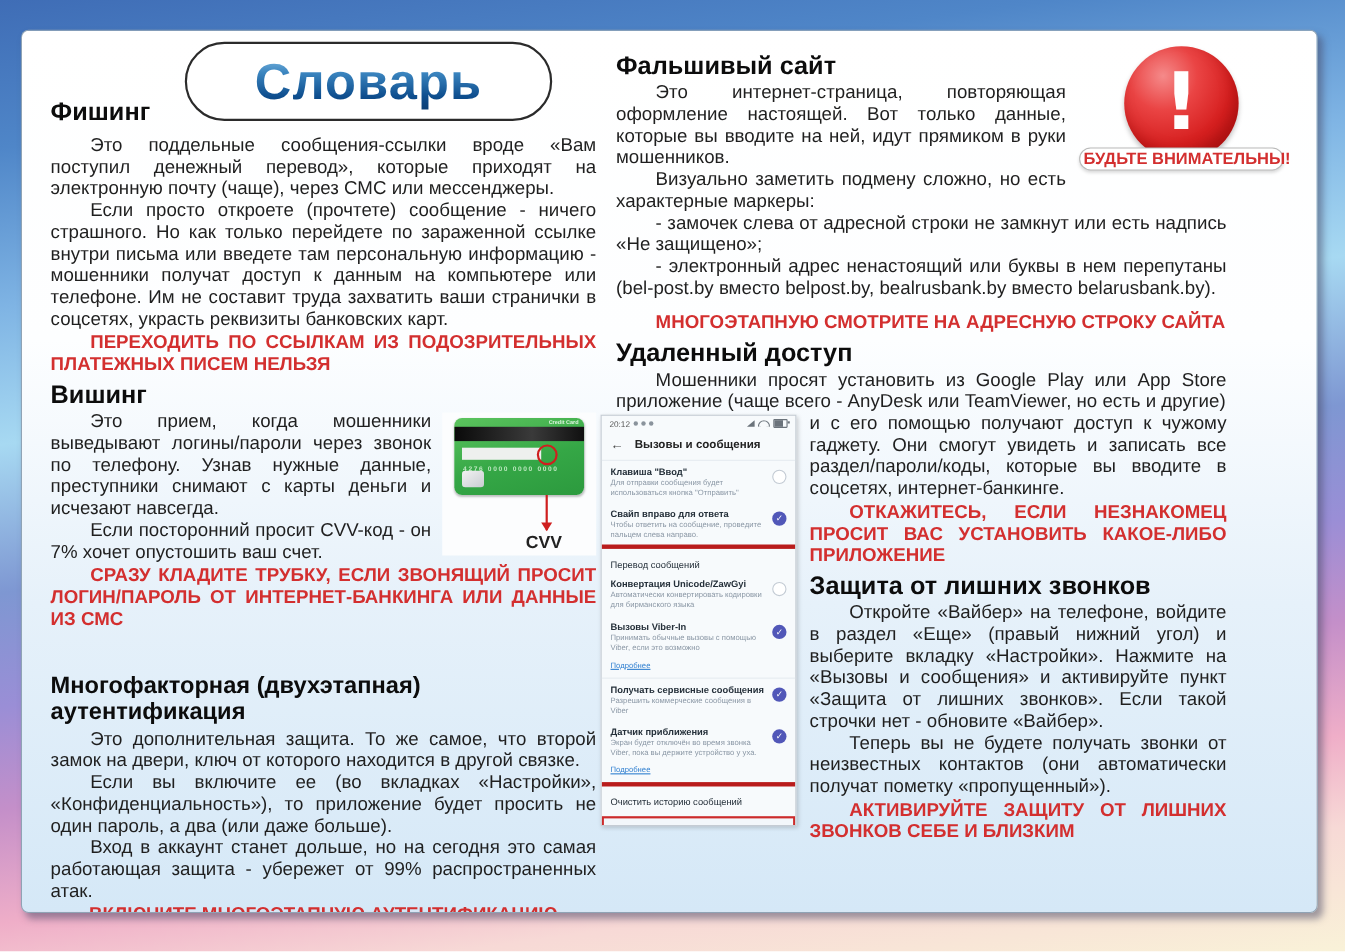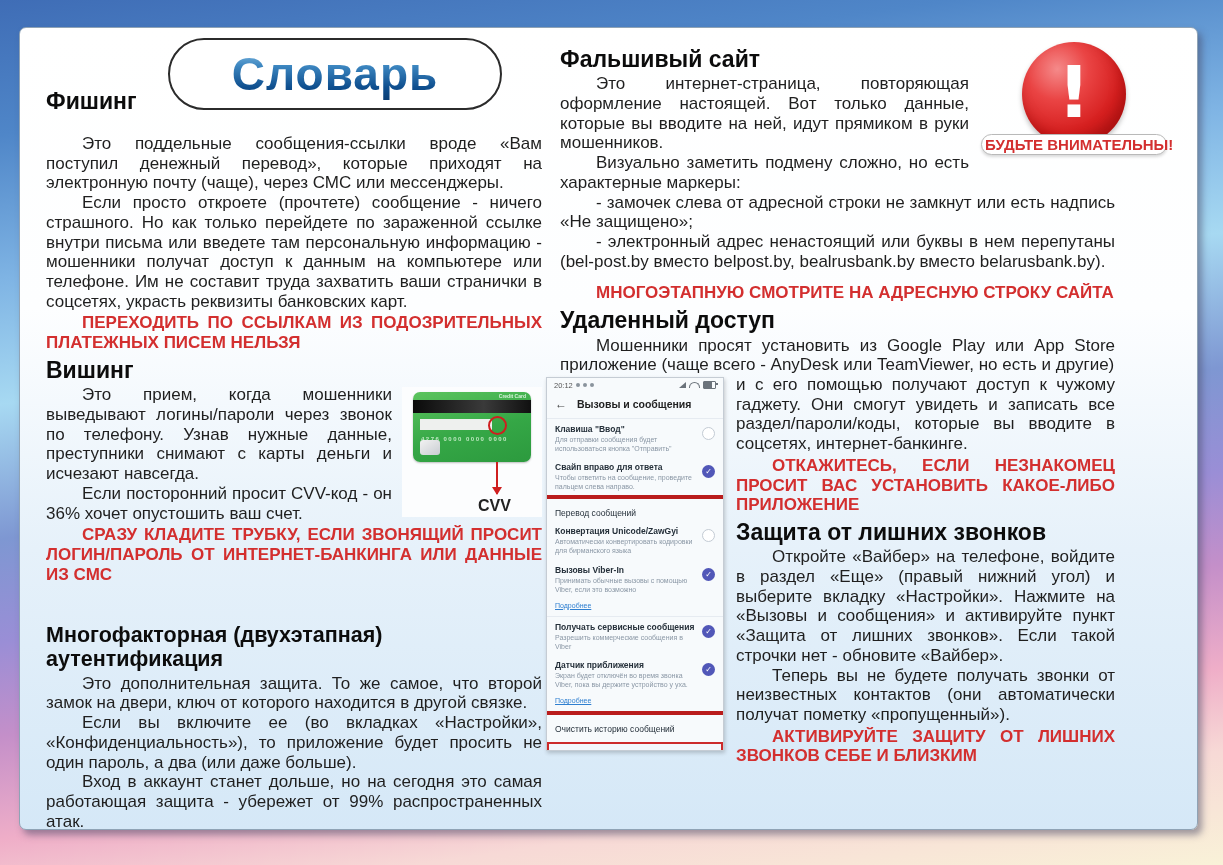--- a/index.html
+++ b/index.html
@@ -19,21 +19,21 @@
   .col-right{flex:1;padding-right:58px;}
   p{margin:0;text-indent:36px;text-align:justify;line-height:1.16;
     font-size:17px;color:#1f1f1f;}
   h2{font-size:23px;margin:5px 0 2px;color:#0c0c0c;line-height:1.1;}
   h2.mfa{font-size:21.5px;margin-top:40px;}
   .warn{color:#d32f2f;font-weight:bold;}
   .warn-par{margin:2px 0 4px;}
   .center{text-align:center;text-indent:0;}
 
   
-  .lc-header{position:relative;height:74px;margin-bottom:18px;}
+  .lc-header{position:relative;height:74px;margin-bottom:6px;}
   .title-pill{position:absolute;left:122px;top:-4px;width:330px;height:68px;
     background:#fff;border:2px solid #2b2b2b;border-radius:40px;
     display:flex;align-items:center;justify-content:center;}
   .title-text{font-size:46px;font-weight:bold;letter-spacing:1px;
     background:linear-gradient(180deg,#8ec4e8 0%,#3c86c0 35%,#0e4e8e 75%,#0a3c72 100%);
     -webkit-background-clip:text;background-clip:text;color:transparent;}
   .lc-header h2{position:absolute;left:0;bottom:2px;margin:0;}
 
   
   .card-fig{float:right;width:132px;margin:2px 0 2px 10px;background:#fcfdfe;
@@ -127,21 +127,21 @@
         <div class="sign"></div>
         <div class="cvvc"></div>
         <div class="cnum">4276 0000 0000 0000</div>
         <div class="chip"></div>
       </div>
       <div class="arrow"></div>
       <div class="cvv-label">CVV</div>
     </div>
 
     <p>Это прием, когда мошенники выведывают логины/пароли через звонок по телефону. Узнав нужные данные, преступники снимают с карты деньги и исчезают навсегда.</p>
-    <p>Если посторонний просит CVV-код - он 36% хочет опустошить ваш счет.</p>
+    <p>Если посторонний просит CVV-код - он 7% хочет опустошить ваш счет.</p>
     <p class="warn warn-par">СРАЗУ КЛАДИТЕ ТРУБКУ, ЕСЛИ ЗВОНЯЩИЙ ПРОСИТ ЛОГИН/ПАРОЛЬ ОТ ИНТЕРНЕТ-БАНКИНГА ИЛИ ДАННЫЕ ИЗ СМС</p>
 
     <h2 class="mfa">Многофакторная (двухэтапная) аутентификация</h2>
     <p>Это дополнительная защита. То же самое, что второй замок на двери, ключ от которого находится в другой связке.</p>
     <p>Если вы включите ее (во вкладках «Настройки», «Конфиденциальность»), то приложение будет просить не один пароль, а два (или даже больше).</p>
     <p>Вход в аккаунт станет дольше, но на сегодня это самая работающая защита - убережет от 99% распространенных атак.</p>
     <p class="warn warn-par center">ВКЛЮЧИТЕ МНОГОЭТАПНУЮ АУТЕНТИФИКАЦИЮ</p>
   </div>
 
   <div class="col-right">

